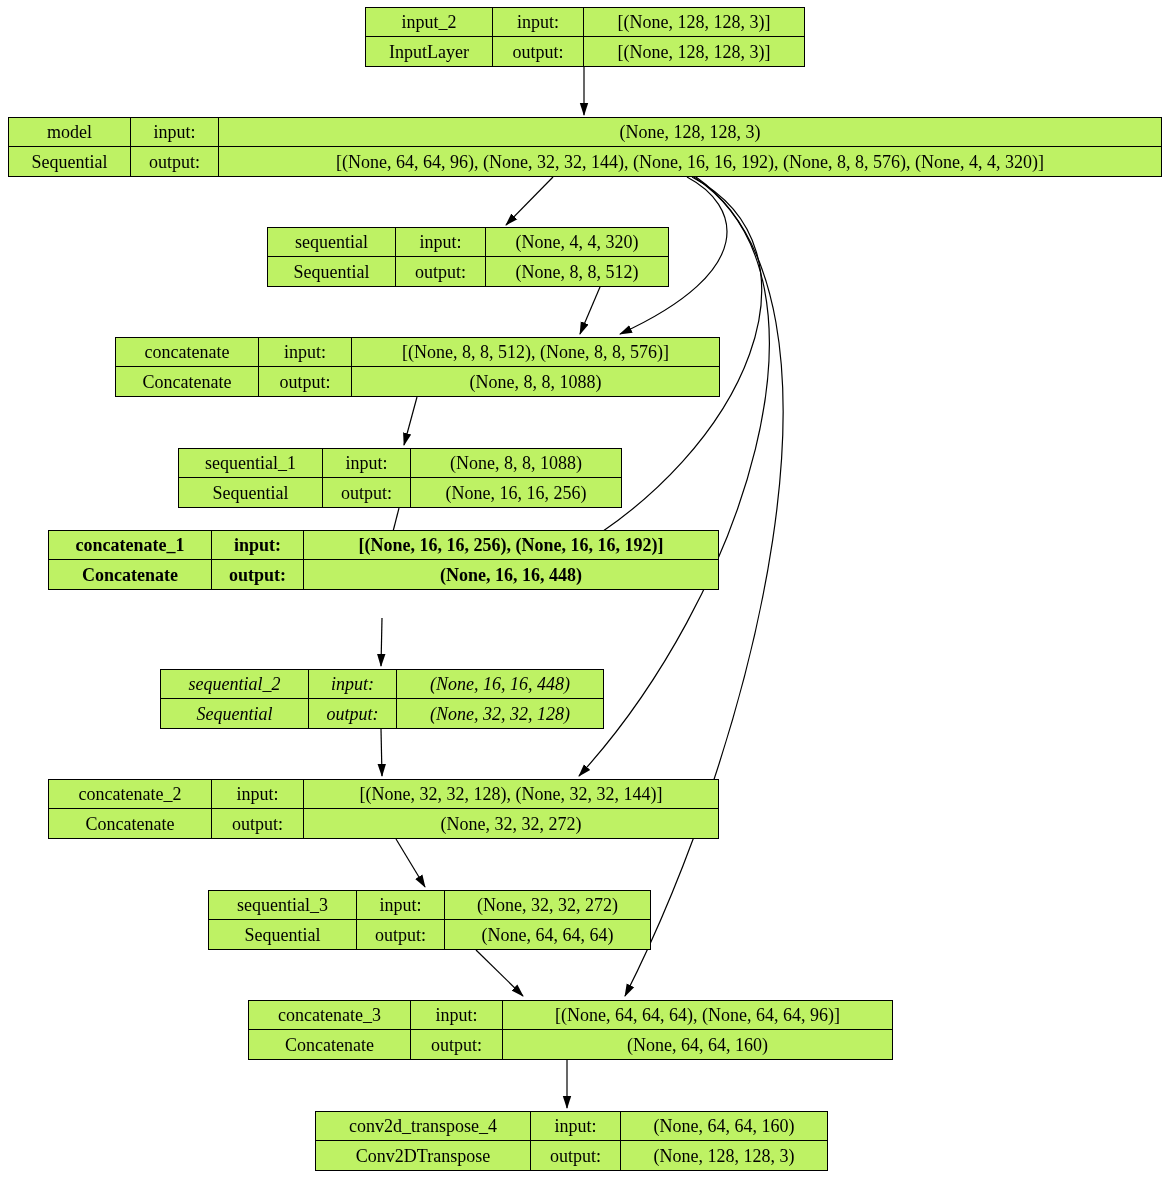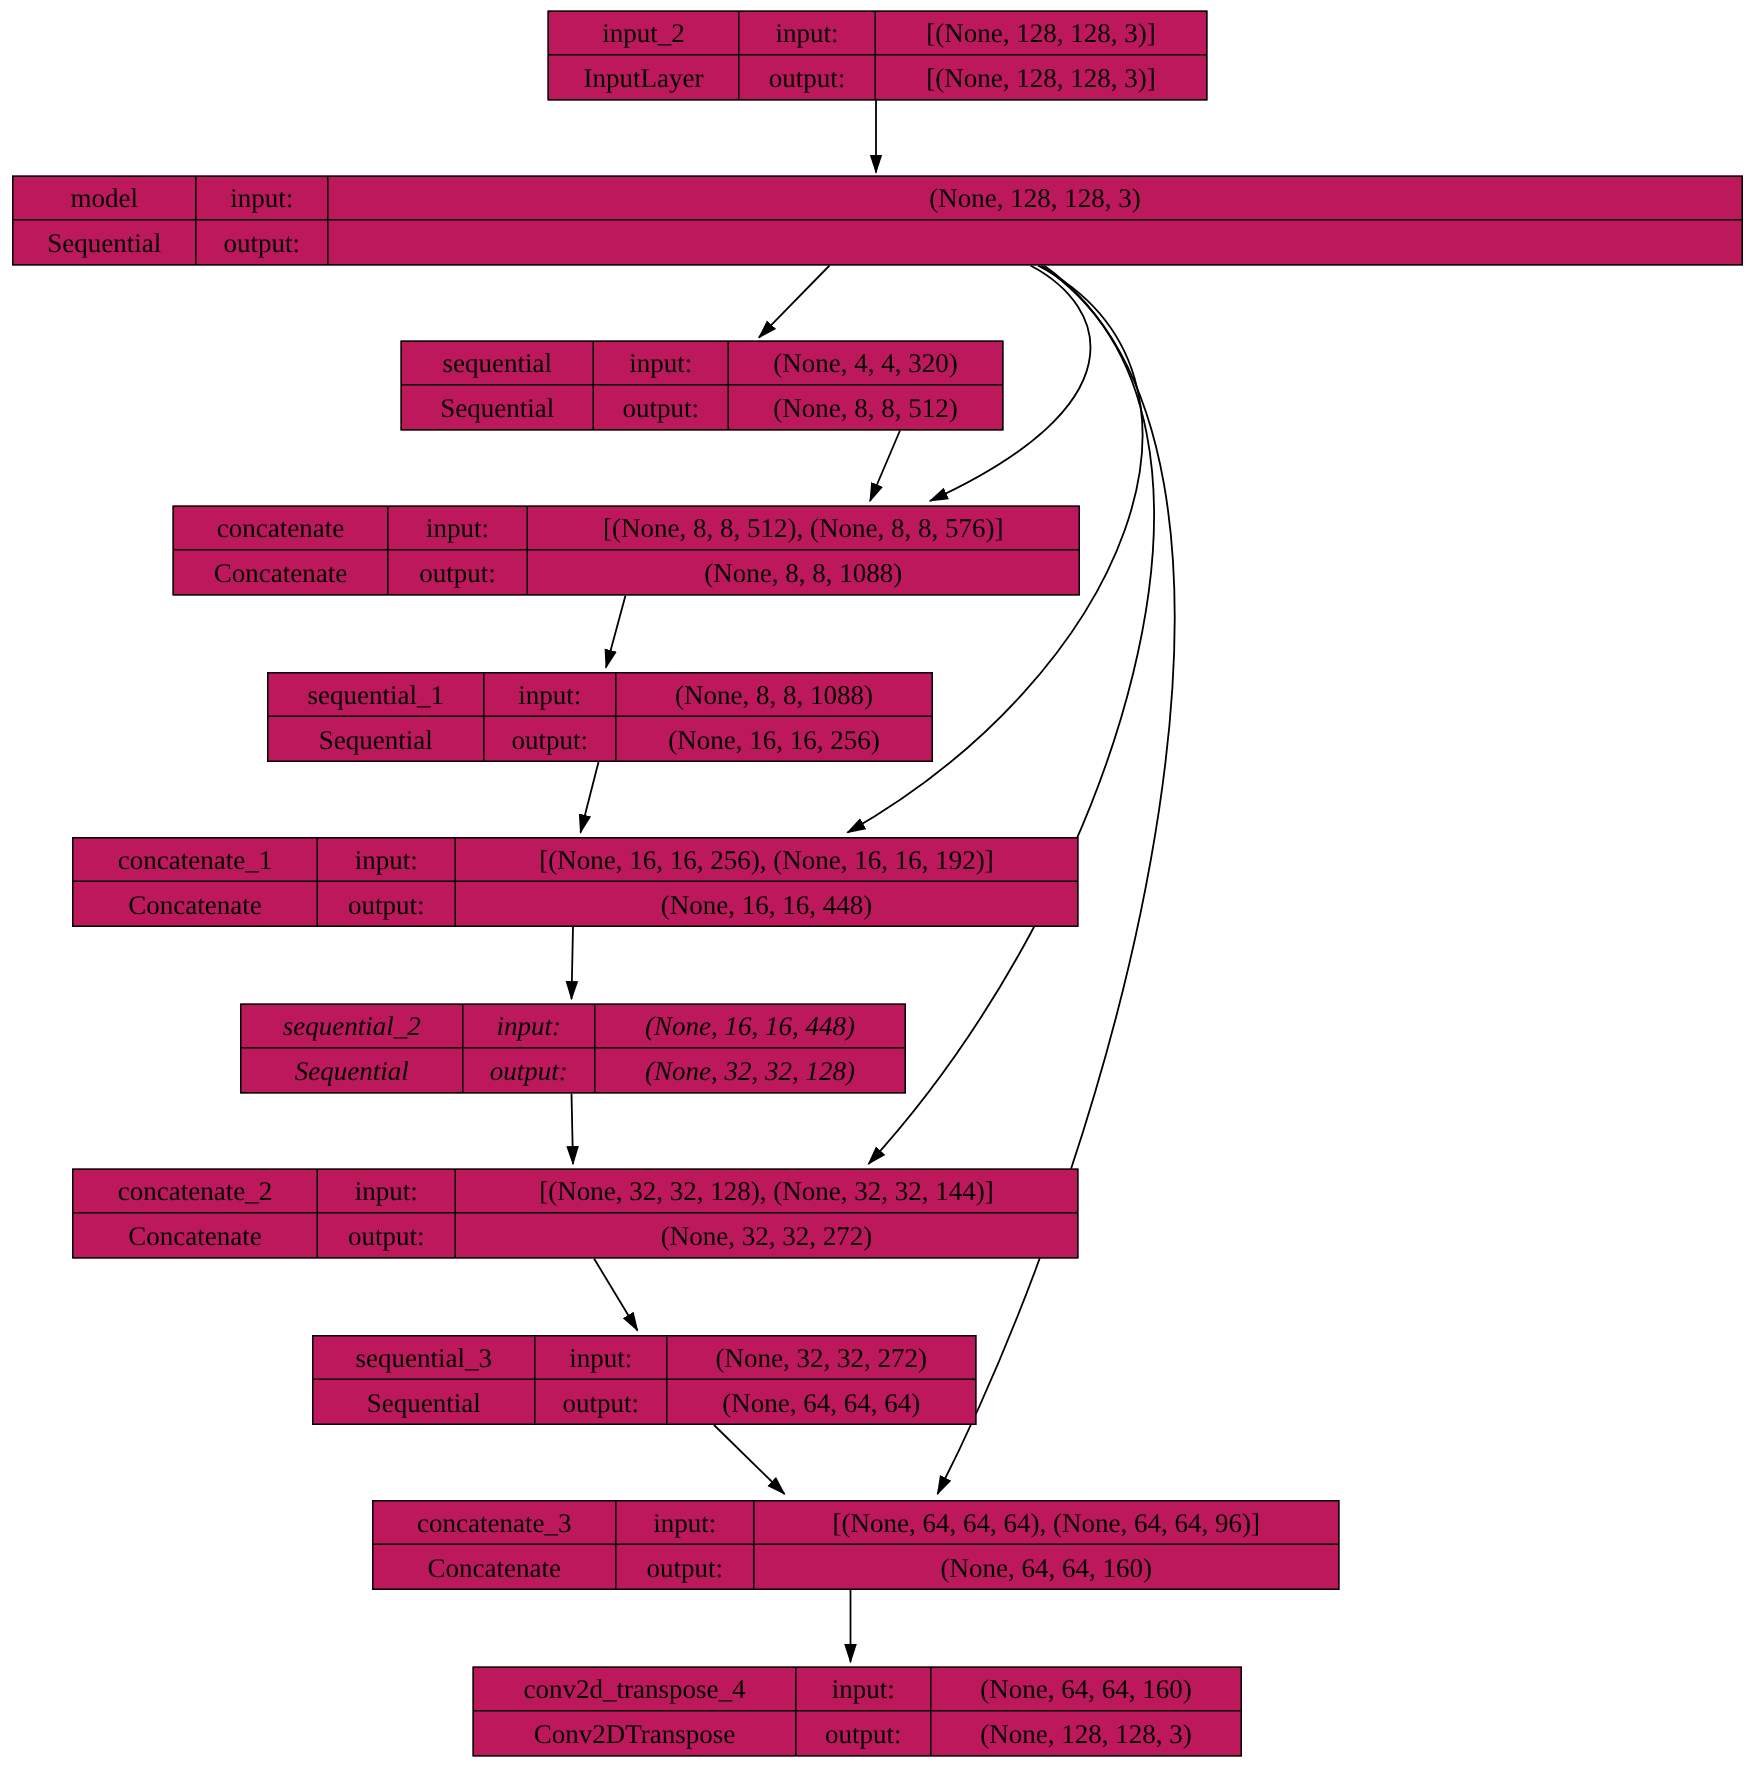--- a/index.html
+++ b/index.html
@@ -4,21 +4,21 @@
 <style>
   html,body{margin:0;padding:0;background:#ffffff;}
   body{
     width:1168px;height:1180px;position:relative;
     font-family:"Liberation Serif","DejaVu Serif",serif;
     font-size:18px;color:#000;
   }
   #edges{position:absolute;left:0;top:0;pointer-events:none;}
   .node{
     position:absolute;display:grid;grid-template-rows:29px 29px;
-    border:1px solid #000;background:#be185d;box-sizing:content-box;
+    border:1px solid #000;background:#bef264;box-sizing:content-box;
   }
   .c{
     display:flex;align-items:center;justify-content:center;
     border-right:1px solid #000;border-bottom:1px solid #000;
     padding:0 6px;white-space:nowrap;line-height:1;
   }
   .c:nth-child(3n){border-right:none;}
   .c:nth-child(n+4){border-bottom:none;}
   path.edge{stroke:#000;stroke-width:1.2;fill:none;}
 </style>
@@ -55,20 +55,21 @@
   <div class="c">output:</div>
   <div class="c">[(None, 128, 128, 3)]</div>
 </div>
 
 <div class="node" style="left:8px;top:117px;width:1152px;grid-template-columns:122px 88px 1fr;">
   <div class="c">model</div>
   <div class="c">input:</div>
   <div class="c">(None, 128, 128, 3)</div>
   <div class="c">Sequential</div>
   <div class="c">output:</div>
+  <div class="c">[(None, 64, 64, 96), (None, 32, 32, 144), (None, 16, 16, 192), (None, 8, 8, 576), (None, 4, 4, 320)]</div>
 </div>
 
 <div class="node" style="left:267px;top:227px;width:400px;grid-template-columns:128px 90px 1fr;">
   <div class="c">sequential</div>
   <div class="c">input:</div>
   <div class="c">(None, 4, 4, 320)</div>
   <div class="c">Sequential</div>
   <div class="c">output:</div>
   <div class="c">(None, 8, 8, 512)</div>
 </div>
@@ -84,21 +85,21 @@
 
 <div class="node" style="left:178px;top:448px;width:442px;grid-template-columns:144px 88px 1fr;">
   <div class="c">sequential_1</div>
   <div class="c">input:</div>
   <div class="c">(None, 8, 8, 1088)</div>
   <div class="c">Sequential</div>
   <div class="c">output:</div>
   <div class="c">(None, 16, 16, 256)</div>
 </div>
 
-<div class="node" style="left:48px;top:558px;width:669px;grid-template-columns:163px 92px 1fr;">
+<div class="node" style="left:48px;top:530px;width:669px;grid-template-columns:163px 92px 1fr;font-weight:bold;">
   <div class="c">concatenate_1</div>
   <div class="c">input:</div>
   <div class="c">[(None, 16, 16, 256), (None, 16, 16, 192)]</div>
   <div class="c">Concatenate</div>
   <div class="c">output:</div>
   <div class="c">(None, 16, 16, 448)</div>
 </div>
 
 <div class="node" style="left:160px;top:669px;width:442px;grid-template-columns:148px 88px 1fr;font-style:italic;">
   <div class="c">sequential_2</div>

